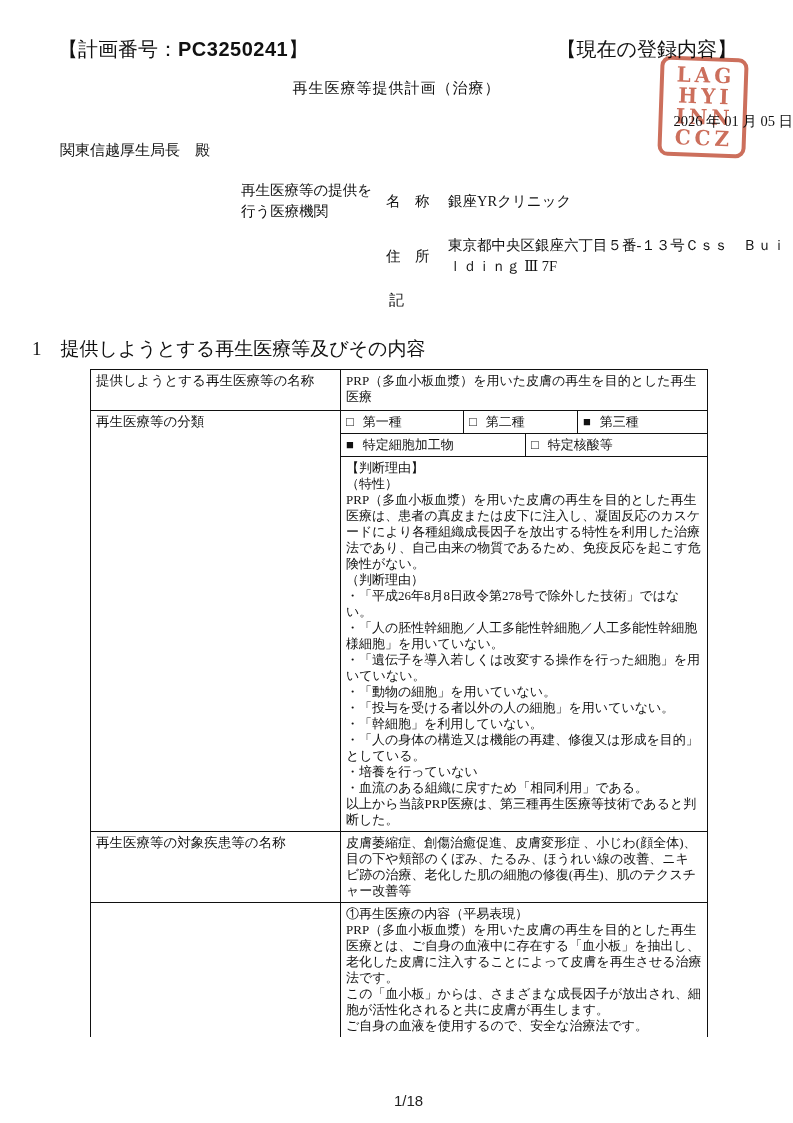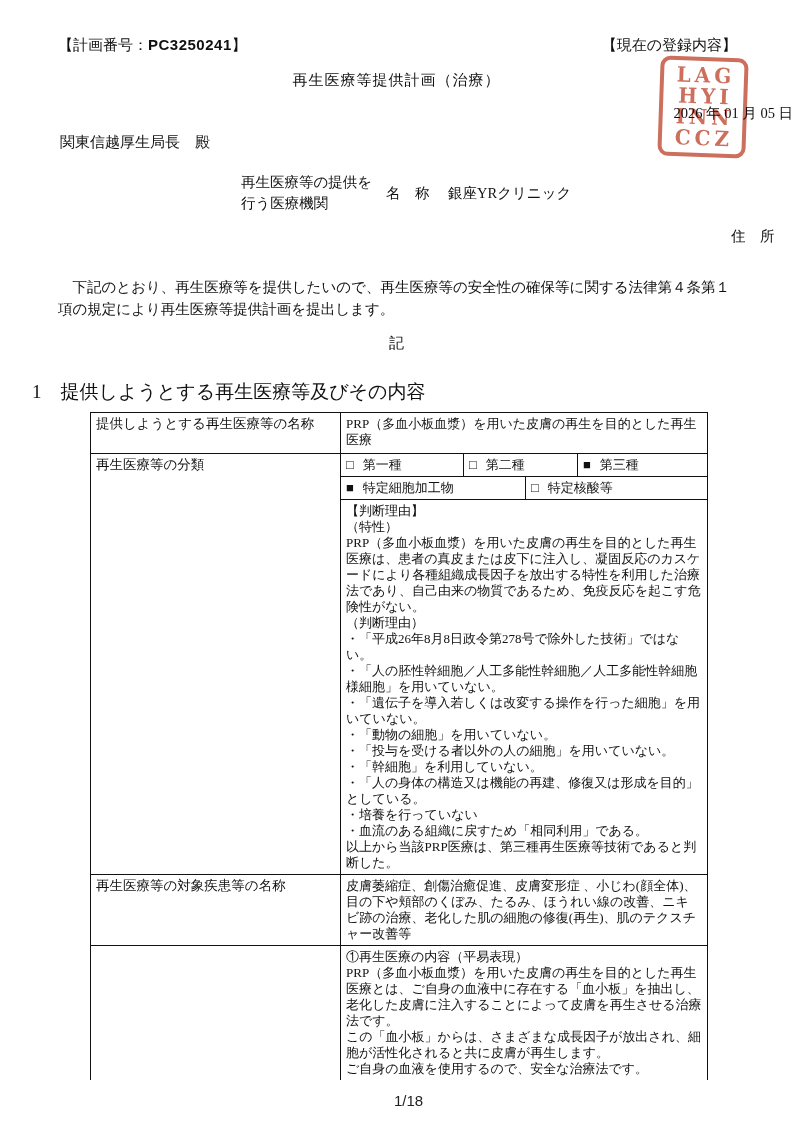--- a/index.html
+++ b/index.html
@@ -9,21 +9,21 @@
     margin:0 auto;
     background:#ffffff;
     color:#111;
     font-family:"Liberation Serif","DejaVu Serif",serif;
     overflow:hidden;
   }
   
   .header-line {
     display:flex; justify-content:space-between;
     padding:36px 56px 0 58px;
-    font-size:15px;
+    font-size:20px;
   }
   .plan-no-wrap { white-space:nowrap; }
   .plan-no {
     font-family:"Liberation Sans","DejaVu Sans",sans-serif;
     font-weight:700; letter-spacing:0.5px;
   }
   .doc-title { text-align:center; margin-top:16px; font-size:15px; letter-spacing:1px; }
   .date-line { text-align:right; margin-top:14px; font-size:14.5px; }
   .addressee { padding-left:60px; margin-top:10px; font-size:15px; }
 
@@ -123,24 +123,24 @@
   <div class="provider">
     <div class="prov-row">
       <div class="prov-c1">再生医療等の提供を
 行う医療機関</div>
       <div class="prov-c2">名　称</div>
       <div class="prov-c3">銀座YRクリニック</div>
     </div>
     <div class="prov-row">
       <div class="prov-c1"></div>
       <div class="prov-c2">住　所</div>
+      <div class="prov-c3">東京都中央区銀座六丁目５番-１３号Ｃｓｓ　Ｂｕｉｌｄｉｎｇ Ⅲ 7F</div>
     </div>
   </div>
 
-  <div class="intro-para">　下記のとおり、再生医療等を提供したいので、再生医療等の安全性の確保等に関する法律第４条第１項の規定により再生医療等提供計画を提出します。</div>
   <div class="ki-mark">記</div>
   <div class="section-title">1　提供しようとする再生医療等及びその内容</div>
 
   <table class="plan-table">
     <colgroup>
       <col style="width:250px">
         <col style="width:123px">
         <col style="width:62px">
         <col style="width:52px">
         <col style="width:130px">

